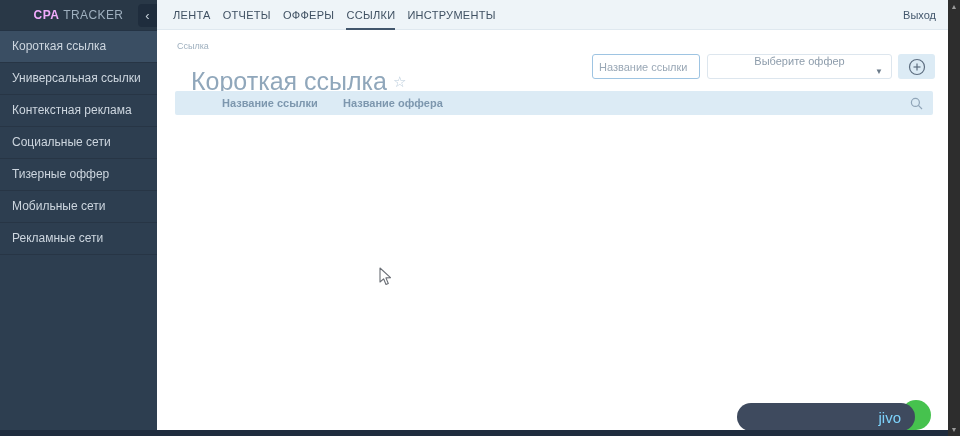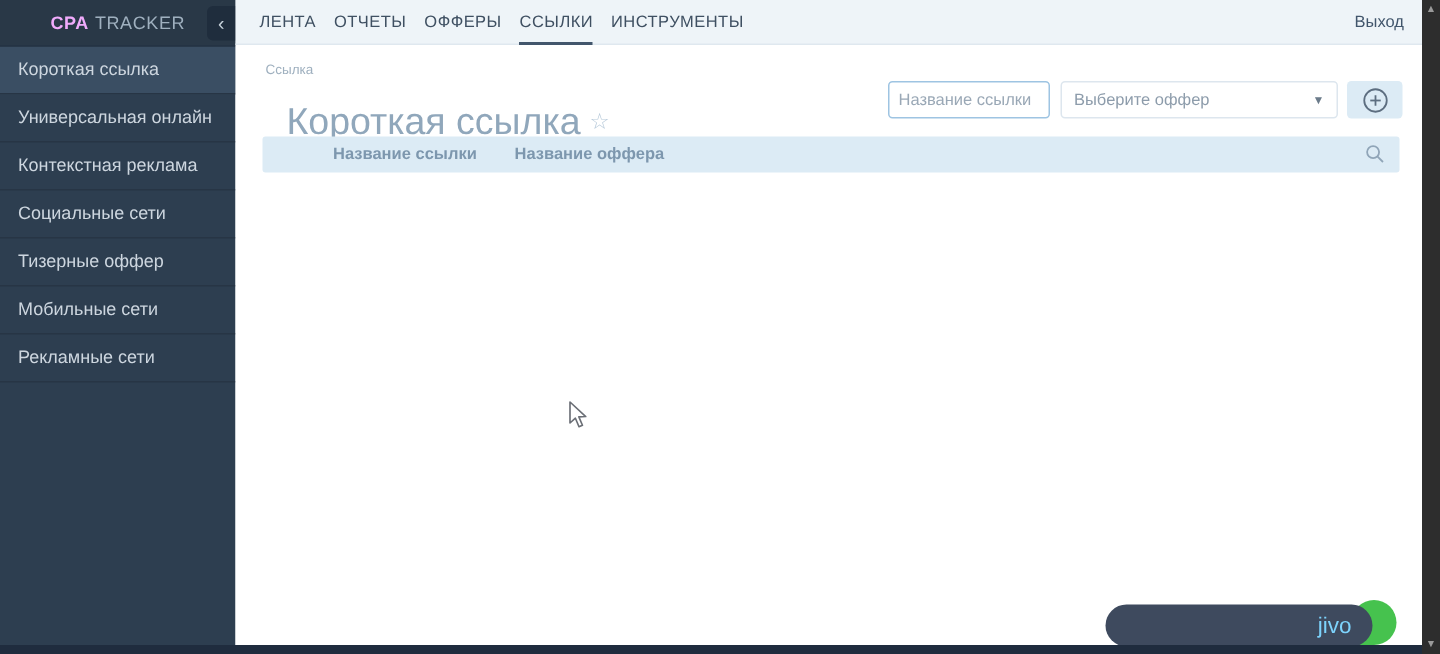--- a/index.html
+++ b/index.html
@@ -23,21 +23,21 @@
   .logout{margin-left:auto;margin-right:12px;font-size:11px;color:#42566c;cursor:pointer;text-decoration:none;padding-left:48px;}
 
   
   .content{position:absolute;left:157px;top:30px;width:933px;height:400px;background:#fff;padding-left:23px;}
   .breadcrumb{position:absolute;left:20px;top:11px;font-size:9px;color:#9fb0bf;}
   .page-title{position:absolute;left:18px;top:21px;margin:16px;font-size:25px;font-weight:normal;color:#90a7bb;white-space:nowrap;}
   .star-icon{font-size:15px;color:#b9cbdb;vertical-align:3px;margin-left:6px;cursor:pointer;}
 
   .link-name-input{position:absolute;left:435px;top:24px;width:108px;height:25px;box-sizing:border-box;border:1px solid #9ec4e2;border-radius:3px;padding:0 6px;font-size:11px;color:#55657a;font-family:inherit;outline:none;}
   .link-name-input::placeholder{color:#9aa8b6;}
-  .offer-select{position:absolute;left:550px;top:24px;width:185px;height:25px;box-sizing:border-box;border:1px solid #dde6ee;border-radius:3px;background:#fff;display:flex;align-items:center;padding:0 8px;font-size:11px;color:#8d9cab;cursor:pointer;}
+  .offer-select{position:absolute;left:550px;top:24px;width:185px;height:25px;box-sizing:border-box;border:1px solid #dde6ee;border-radius:3px;background:#fff;display:flex;align-items:center;padding:0 8px;font-size:11px;color:#8d9cab;cursor:pointer;flex-direction:column;}
   .offer-select .caret{margin-left:auto;font-size:8px;color:#6b7b8a;}
   .add-btn{position:absolute;left:741px;top:24px;width:37px;height:25px;background:#dcebf5;border:none;border-radius:3px;display:flex;align-items:center;justify-content:center;cursor:pointer;padding:0;}
 
   .table-header{position:absolute;left:18px;top:61px;width:758px;height:24px;background:#dcebf5;border-radius:2px;}
   .th{position:absolute;top:0;height:24px;line-height:24px;font-size:11px;font-weight:bold;color:#7d97ae;}
   .th-link{left:47px;}
   .th-offer{left:168px;}
   .search-icon{position:absolute;right:10px;top:5px;cursor:pointer;}
 
   
@@ -63,21 +63,21 @@
 
   <aside class="sidebar">
     <div class="sidebar-header">
       <div class="logo">
         <span class="logo-bold">CPA</span><span class="logo-rest">TRACKER</span>
       </div>
       <button class="collapse-btn"><span>‹</span></button>
     </div>
     <nav>
       <div class="menu-item active">Короткая ссылка</div>
-      <div class="menu-item">Универсальная онлайн</div>
+      <div class="menu-item">Универсальная ссылки</div>
       <div class="menu-item">Контекстная реклама</div>
       <div class="menu-item">Социальные сети</div>
       <div class="menu-item">Тизерные оффер</div>
       <div class="menu-item">Мобильные сети</div>
       <div class="menu-item">Рекламные сети</div>
     </nav>
   </aside>
 
   <header class="topnav">
     <div class="tab">ЛЕНТА</div>

